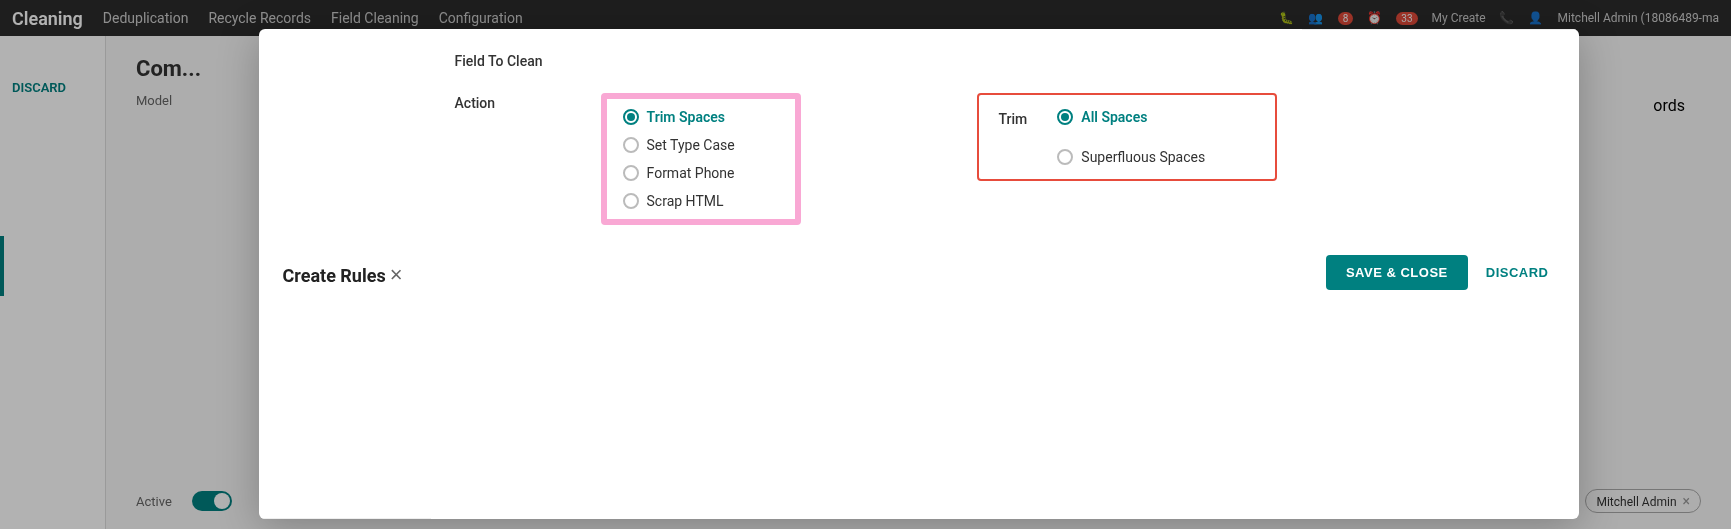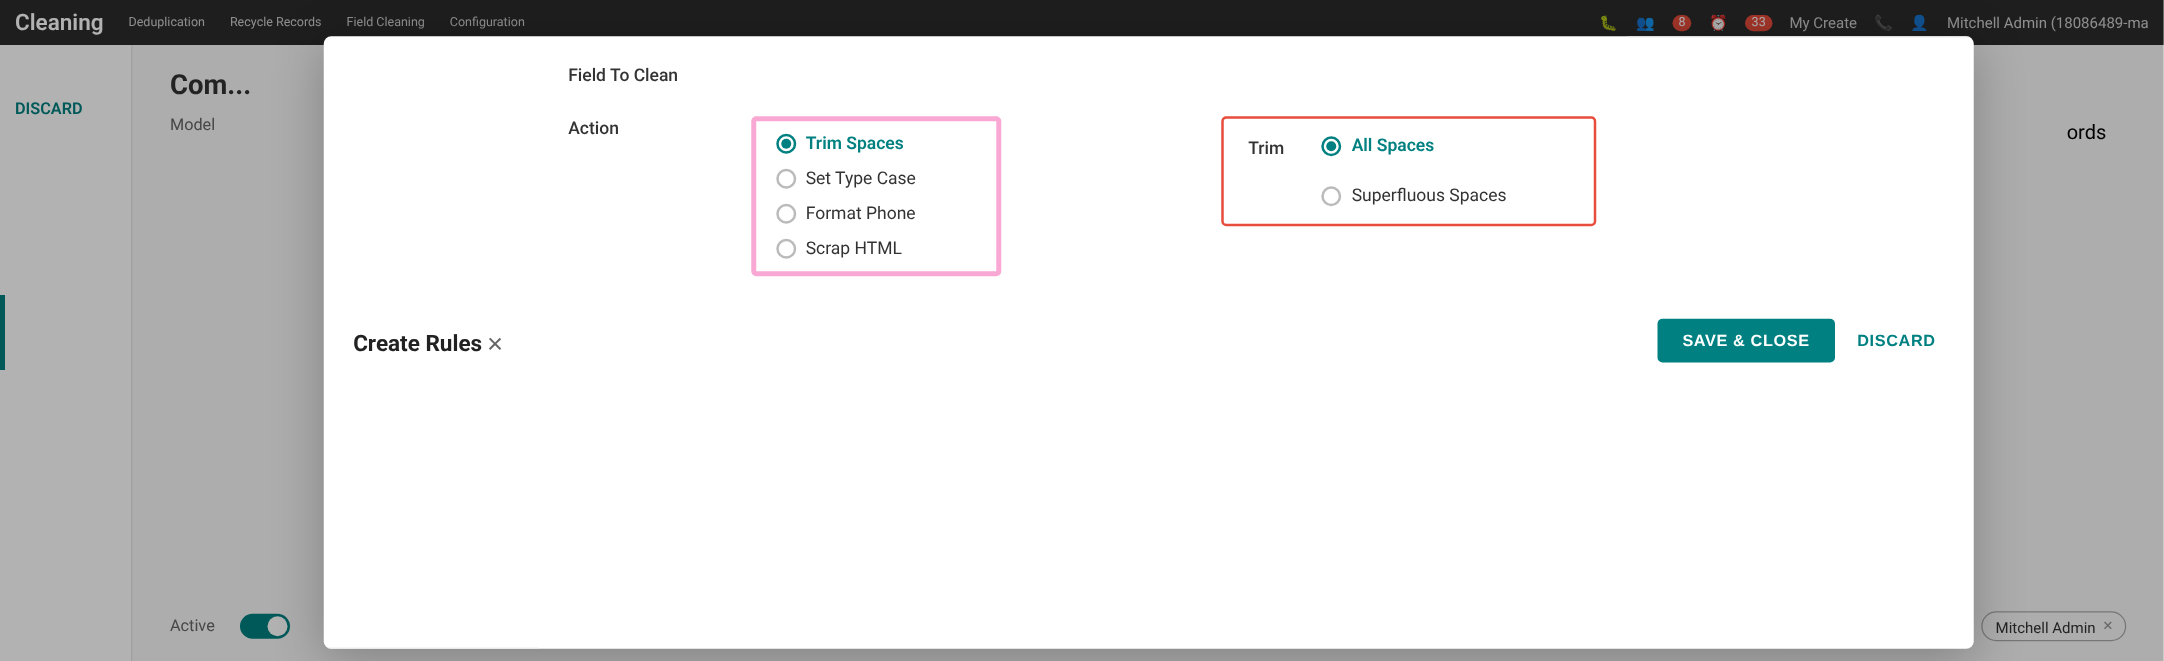--- a/index.html
+++ b/index.html
@@ -28,21 +28,21 @@
       height: 36px;
       background: #2c2c2c;
       display: flex;
       align-items: center;
       padding: 0 12px;
       gap: 20px;
       z-index: 1;
     }
     .nav-item {
       color: #ccc;
-      font-size: 10px;
+      font-size: 14px;
       cursor: pointer;
     }
     .nav-brand {
       color: #fff;
       font-size: 18px;
       font-weight: 600;
     }
     .nav-right {
       margin-left: auto;
       display: flex;
@@ -275,21 +275,21 @@
       width: 130px;
       font-size: 14px;
       color: #333;
       font-weight: 500;
       flex-shrink: 0;
       padding-top: 2px;
     }
 
     
     .radio-group-left {
-      border: 4px solid #f9a8d4;
+      border: 6px solid #f9a8d4;
       border-radius: 4px;
       padding: 10px 16px;
       min-width: 200px;
     }
     .radio-item {
       display: flex;
       align-items: center;
       gap: 8px;
       margin-bottom: 12px;
       cursor: pointer;

